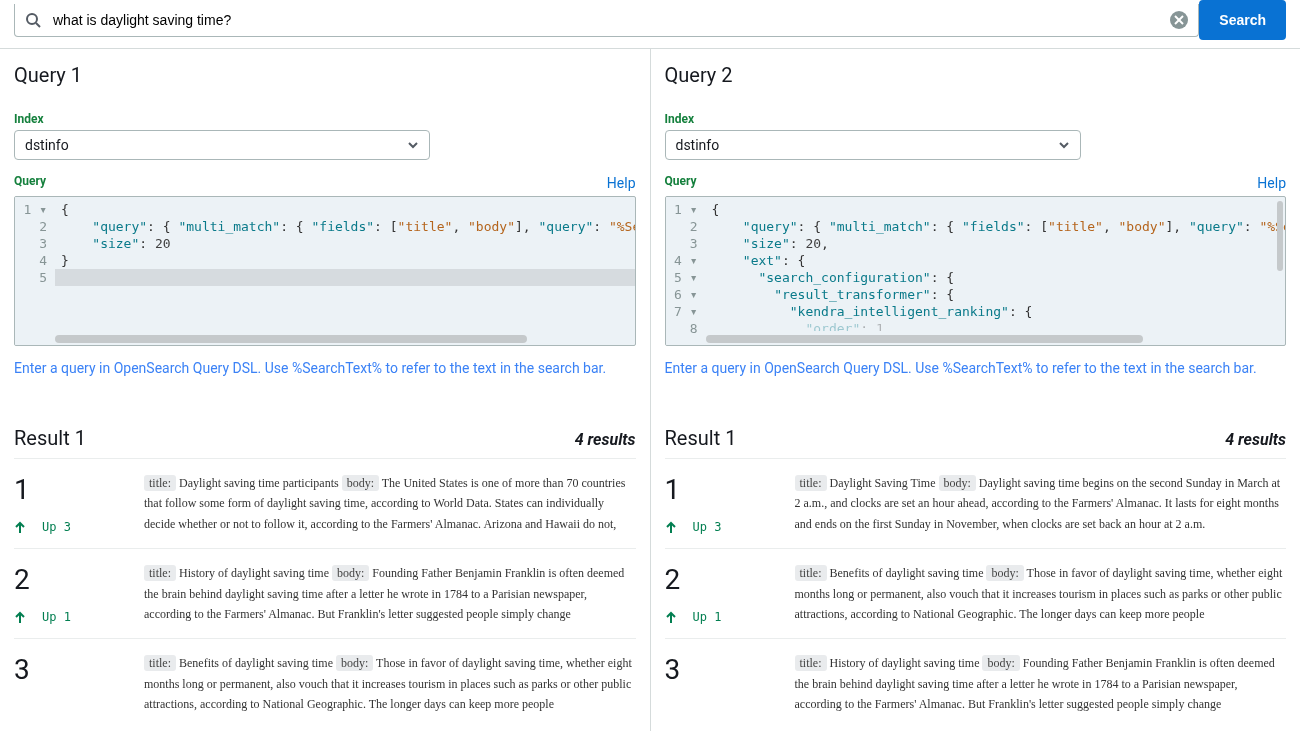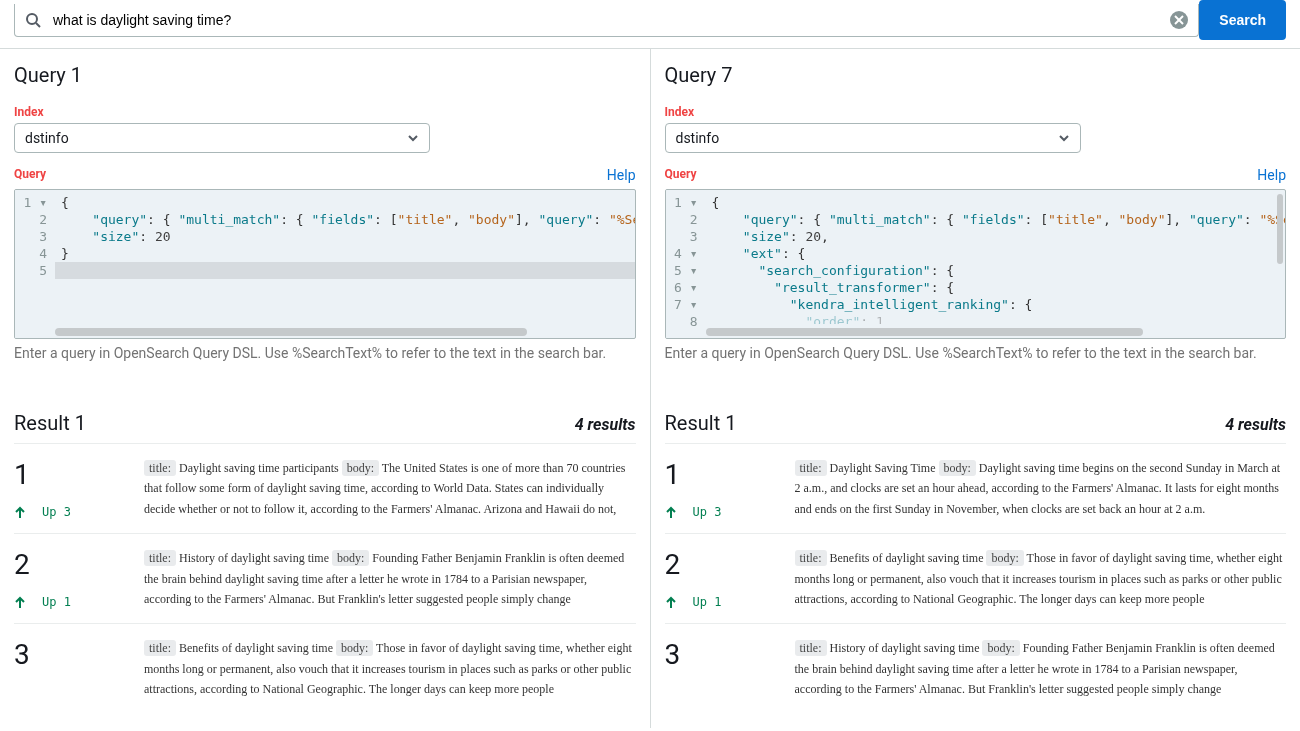--- a/index.html
+++ b/index.html
@@ -7,39 +7,39 @@
 .top-bar { display: flex; align-items: center; padding: 0 14px 8px 14px; }
 .search-wrap { flex: 1; display: flex; align-items: center; border: 1px solid #aab7b8; border-top: none; border-radius: 0 0 4px 4px; padding: 4px 10px; background: #fff; }
 .search-icon { width: 16px; height: 16px; stroke: #545b64; fill: none; margin-right: 8px; }
 .search-input { flex: 1; border: none; outline: none; font-size: 14px; padding: 4px; }
 .clear-btn { width: 18px; height: 18px; border-radius: 50%; background: #879596; color: #fff; display: flex; align-items: center; justify-content: center; font-size: 12px; cursor: pointer; border: none; }
 .search-btn { background: #0972d3; color: #fff; border: none; padding: 6px 20px; font-size: 14px; font-weight: 700; border-radius: 4px; cursor: pointer; height: 40px; }
 .divider { border-top: 1px solid #d5dbdb; }
 .panels { display: flex; }
 .panel { flex: 1; padding: 14px; }
 .panel + .panel { border-left: 1px solid #d5dbdb; }
-.panel h2 { font-size: 20px; font-weight: 400; margin-bottom: 18px; }
-.field-label { font-size: 12px; color: #ef4444; font-weight: 700; margin-bottom: 4px; display: block; }
+.panel h2 { font-size: 20px; font-weight: 400; margin-bottom: 25px; }
+.field-label { font-size: 12px; color: #15803d; font-weight: 700; margin-bottom: 4px; display: block; }
 .select { display: flex; align-items: center; justify-content: space-between; border: 1px solid #aab7b8; border-radius: 4px; padding: 6px 10px; background: #fff; width: 416px; cursor: pointer; }
 .select svg { width: 12px; height: 12px; stroke: #545b64; }
-.query-row { display: flex; justify-content: space-between; align-items: flex-start; margin-top: 14px; }
+.query-row { display: flex; justify-content: space-between; align-items: center; margin-top: 14px; }
 .help { color: #0972d3; font-size: 14px; text-decoration: none; cursor: pointer; }
 .editor { border: 1px solid #aab7b8; border-radius: 2px; background: #ecf2f6; height: 150px; margin-top: 4px; font-family: Monaco, Menlo, Consolas, monospace; font-size: 13px; position: relative; overflow: hidden; }
 .gutter { position: absolute; left: 0; top: 0; bottom: 0; width: 40px; background: #ecf2f6; color: #879596; text-align: right; padding: 4px 8px 4px 4px; line-height: 17px; }
 .gutter .ln { white-space: nowrap; }
 .code { position: absolute; left: 40px; right: 0; top: 0; bottom: 14px; padding: 4px 6px; line-height: 17px; white-space: pre; overflow: hidden; }
 .cline { display: block; height: 17px; }
 .hl { background: #d6dbdf; display: block; margin-left: -6px; padding-left: 6px; margin-right: -6px; }
 .tok-key { color: #0a7a8a; }
 .tok-str { color: #b5651d; }
 .tok-num { color: #404040; }
 .tok-pun { color: #333; }
 .hscroll { position: absolute; bottom: 2px; left: 40px; right: 4px; height: 8px; background: transparent; }
 .hthumb { height: 8px; background: #c5c9cb; border-radius: 4px; }
-.hint { font-size: 14px; color: #737373; margin-top: 6px; }
+.hint { font-size: 14px; color: #3b82f6; margin-top: 14px; }
 .result-head { display: flex; justify-content: space-between; align-items: baseline; margin-top: 22px; margin-bottom: 8px; }
 .result-head h3 { font-size: 20px; font-weight: 400; }
 .count { font-size: 16px; font-weight: 700; font-style: italic; }
 .ritem { border-top: 1px solid #eaeded; padding: 14px 0; display: flex; gap: 20px; }
 .ritem:first-child { border-top: 1px solid #eaeded; }
 .rleft { width: 110px; flex-shrink: 0; }
 .rank { font-size: 28px; font-weight: 400; margin-bottom: 14px; }
 .move { display: flex; align-items: center; gap: 16px; font-family: Monaco, Menlo, Consolas, monospace; font-size: 12px; }
 .move.up { color: #037f51; }
 .move svg { width: 12px; height: 12px; }
@@ -93,21 +93,21 @@
         </div>
       <div class="code"><span class="cline"><span class="tok-pun">{</span></span><span class="cline">    <span class="tok-key">"query"</span><span class="tok-pun">:</span> <span class="tok-pun">{</span> <span class="tok-key">"multi_match"</span><span class="tok-pun">:</span> <span class="tok-pun">{</span> <span class="tok-key">"fields"</span><span class="tok-pun">:</span> <span class="tok-pun">[</span><span class="tok-str">"title"</span><span class="tok-pun">,</span> <span class="tok-str">"body"</span><span class="tok-pun">]</span><span class="tok-pun">,</span> <span class="tok-key">"query"</span><span class="tok-pun">:</span> <span class="tok-str">"%SearchT</span></span><span class="cline">    <span class="tok-key">"size"</span><span class="tok-pun">:</span> <span class="tok-num">20</span></span><span class="cline"><span class="tok-pun">}</span></span><span class="cline hl"></span></div>
 
       <div class="hscroll">
           <div class="hthumb" style="width:82%"></div>
         </div>
     </div>
     <div class="hint">Enter a query in OpenSearch Query DSL. Use %SearchText% to refer to the text in the search bar.</div>
   </div>
   <div class="panel">
-    <h2>Query 7</h2>
+    <h2>Query 2</h2>
     <label class="field-label">Index</label>
     <div class="select">
       <span>dstinfo</span>
       <svg viewBox="0 0 12 12" fill="none" stroke-width="2">
           <polyline points="2,4 6,8 10,4"></polyline>
         </svg>
     </div>
     <div class="query-row">
       <label class="field-label">Query</label>
       <a class="help">Help</a>

